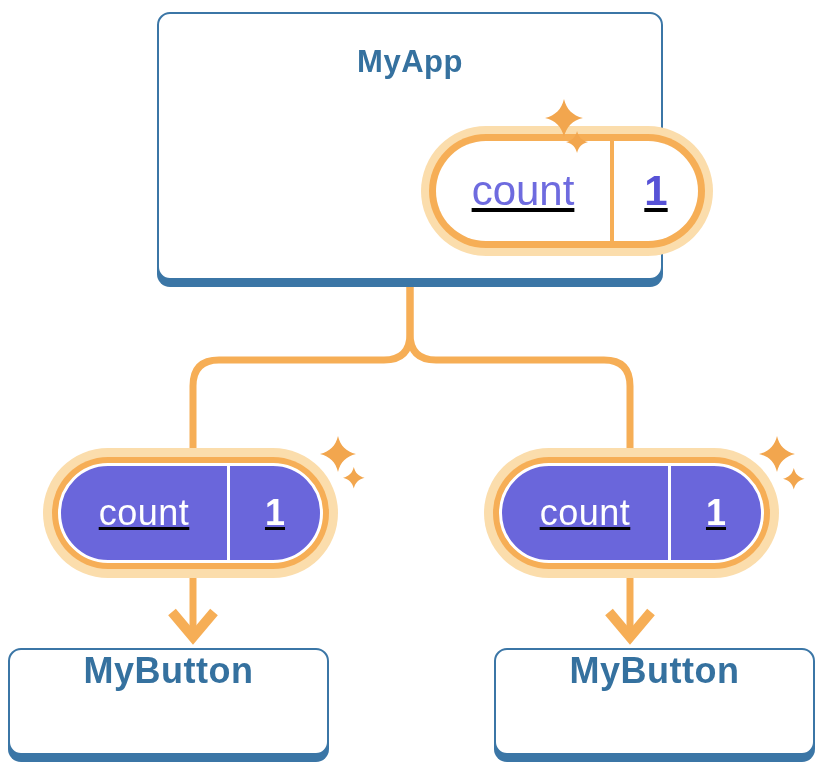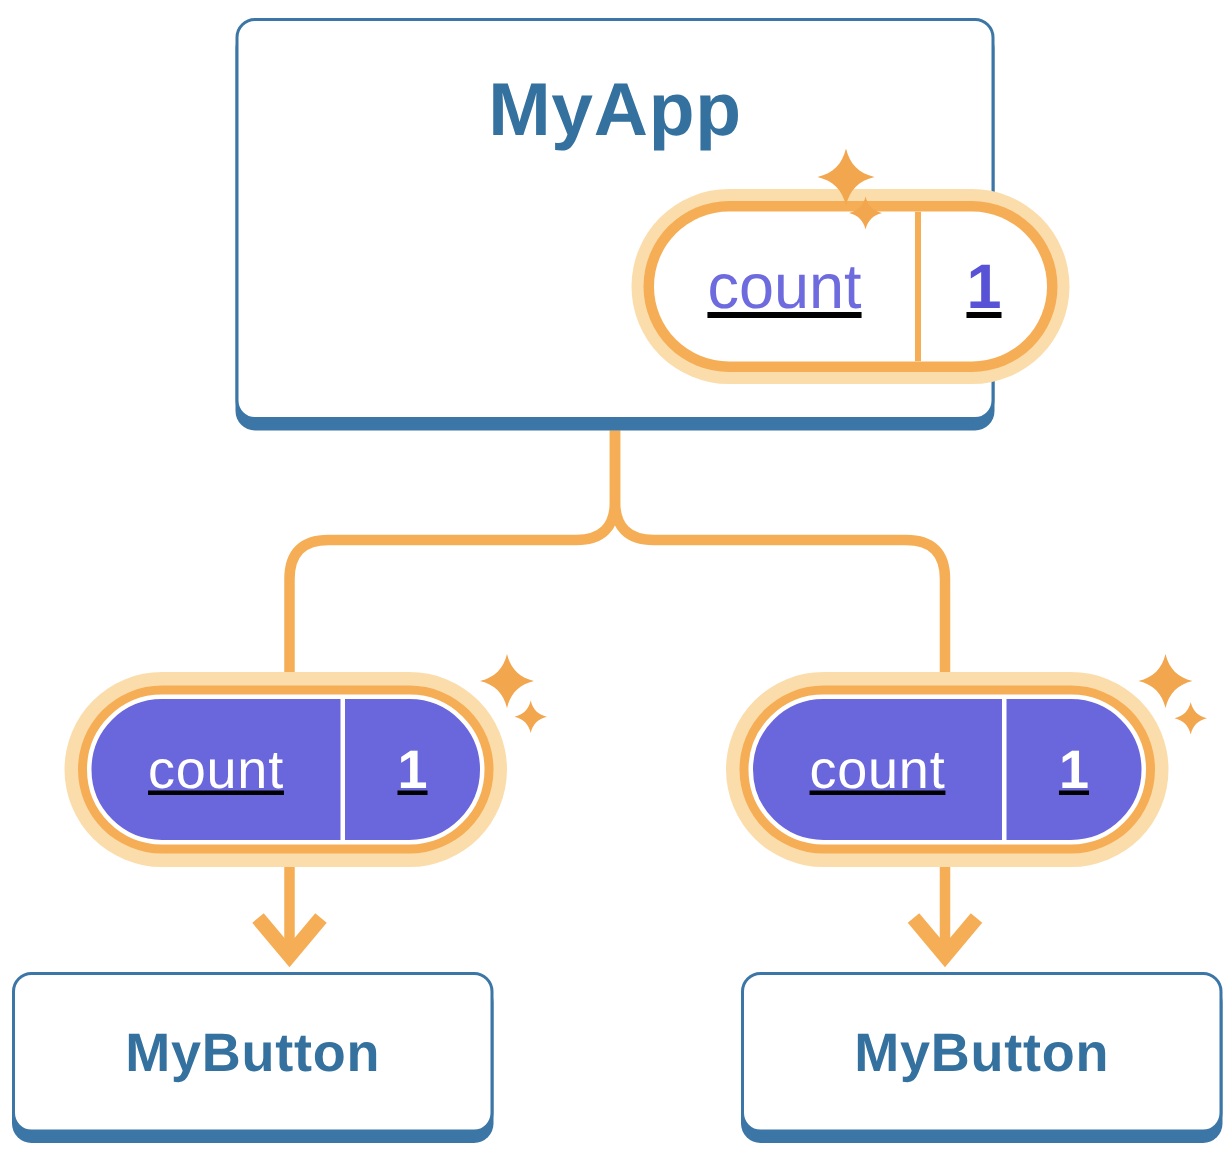--- a/index.html
+++ b/index.html
@@ -20,26 +20,26 @@
     border:2.5px solid #3B76A6;
     border-radius:13px;
     box-shadow:0 7px 0 #3B76A6;
     box-sizing:border-box;
     z-index:2;
   }
   .root-card{left:157px;top:12px;width:506px;height:268px;}
   .root-title{
     position:absolute;left:0;top:30px;width:100%;
     text-align:center;
-    font-size:50px;font-weight:600;color:#35719F;
+    font-size:31px;font-weight:600;color:#35719F;
     letter-spacing:0.5px;
   }
   .leaf-card{
     top:648px;width:321px;height:107px;
-    display:flex;align-items:center;justify-content:center;
+    display:flex;align-items:flex-start;justify-content:center;
   }
   .leaf-left{left:8px;}
   .leaf-right{left:494px;}
   .leaf-title{font-size:36px;font-weight:600;color:#35719F;letter-spacing:0.5px;}
 
   
   .pill{
     position:absolute;z-index:3;
     border-radius:999px;
     background:#FBDDAC;

